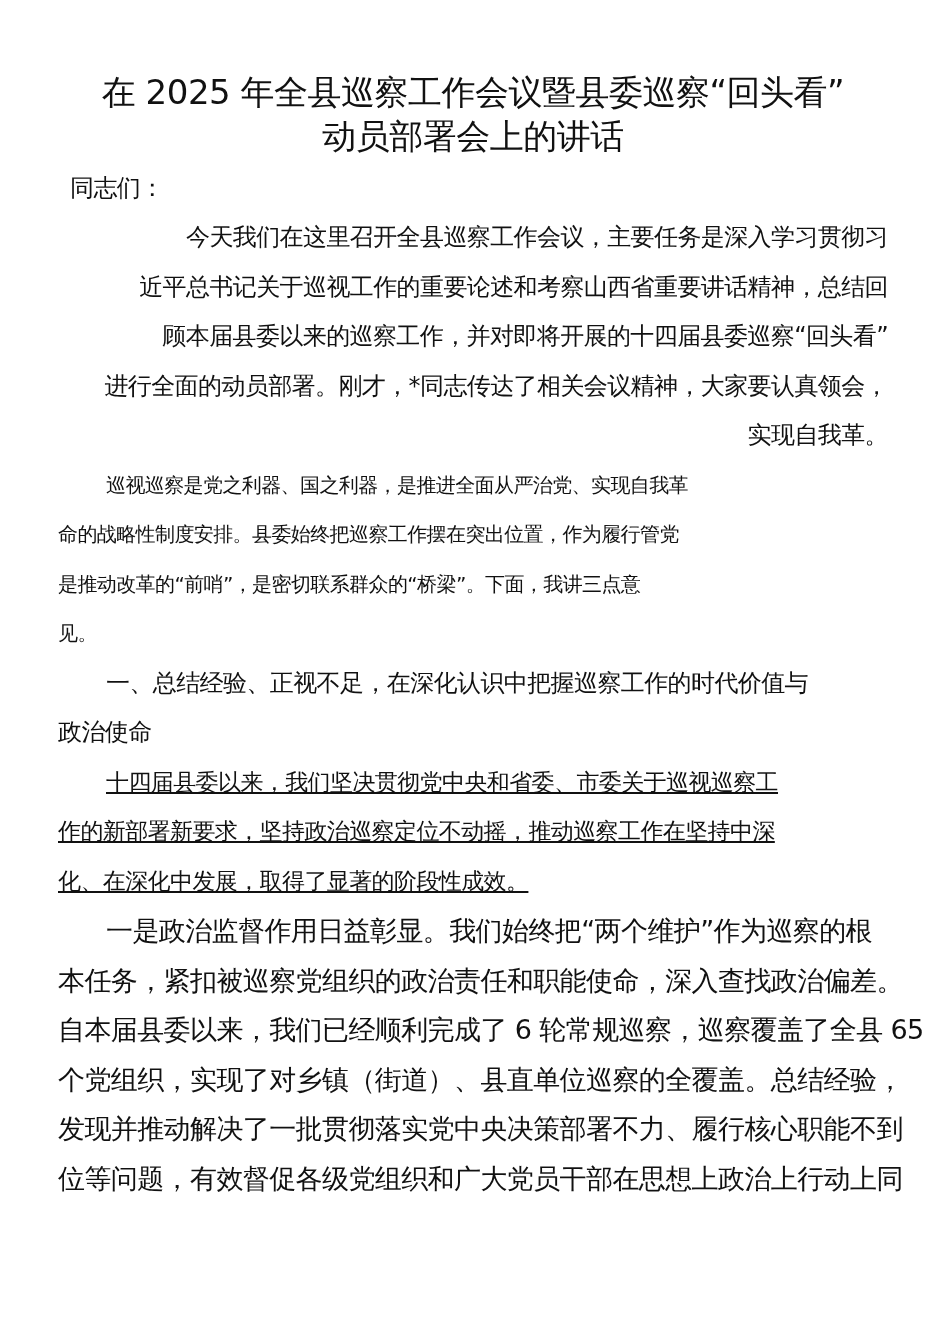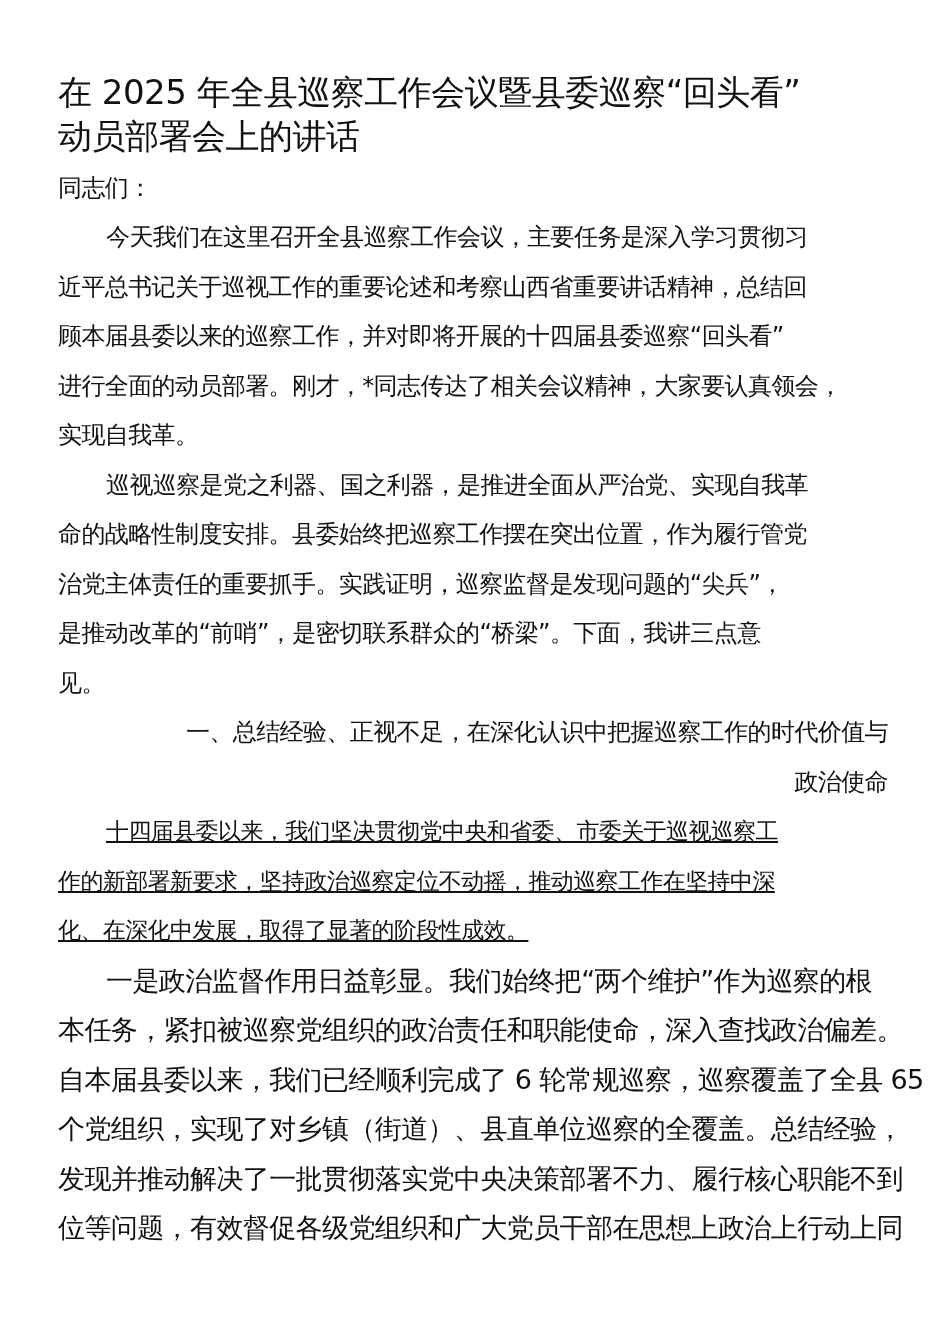--- a/index.html
+++ b/index.html
@@ -15,34 +15,35 @@
     font-family: "DejaVu Sans", "Liberation Sans", sans-serif;
     color: #111111;
   }
   .page {
     position: absolute;
     left: 58px;
     top: 70px;
     width: 830px;
   }
   .title {
+    text-align: center;
     font-size: 34px;
     line-height: 44px;
     margin: 0;
     font-weight: normal;
     letter-spacing: -0.5px;
   }
   .title-line {
     display: block;
     white-space: nowrap;
   }
   .salutation {
     font-size: 24px;
     line-height: 49px;
-    margin: 6px 0 0 0;
+    margin: 6px 0 0 12px;
     letter-spacing: -0.6px;
     white-space: nowrap;
   }
   .line {
     display: block;
     white-space: nowrap;
   }
   .line.first {
     padding-left: 48px;
   }
@@ -54,37 +55,36 @@
 <body>
 
 <div class="page">
   <h1 class="title">
     <span class="title-line">在 2025 年全县巡察工作会议暨县委巡察“回头看”</span>
     <span class="title-line">动员部署会上的讲话</span>
   </h1>
 
   <div class="salutation">同志们：</div>
 
-  <div class="para-lines" style="font-size:24px;line-height:49.5px;letter-spacing:-0.6px;">
+  <div class="para-lines" style="font-size:24px;line-height:49.5px;letter-spacing:-0.6px;text-align:right;">
     <span class="line first">今天我们在这里召开全县巡察工作会议，主要任务是深入学习贯彻习</span>
     <span class="line cont">近平总书记关于巡视工作的重要论述和考察山西省重要讲话精神，总结回</span>
     <span class="line cont">顾本届县委以来的巡察工作，并对即将开展的十四届县委巡察“回头看”</span>
     <span class="line cont">进行全面的动员部署。刚才，*同志传达了相关会议精神，大家要认真领会，</span>
     <span class="line cont">实现自我革。</span>
   </div>
 
-  <div class="para-lines" style="font-size:24px;line-height:49.5px;letter-spacing:-0.6px;">
+  <div class="para-lines" style="font-size:20px;line-height:49.5px;letter-spacing:-0.6px;">
     <span class="line first">巡视巡察是党之利器、国之利器，是推进全面从严治党、实现自我革</span>
     <span class="line cont">命的战略性制度安排。县委始终把巡察工作摆在突出位置，作为履行管党</span>
-    <span class="line cont">治党主体责任的重要抓手。实践证明，巡察监督是发现问题的“尖兵”，</span>
     <span class="line cont">是推动改革的“前哨”，是密切联系群众的“桥梁”。下面，我讲三点意</span>
     <span class="line cont">见。</span>
   </div>
 
-  <div class="para-lines" style="font-size:24px;line-height:49.5px;letter-spacing:-0.6px;text-align:right;">
+  <div class="para-lines" style="font-size:24px;line-height:49.5px;letter-spacing:-0.6px;">
     <span class="line first">一、总结经验、正视不足，在深化认识中把握巡察工作的时代价值与</span>
     <span class="line cont">政治使命</span>
   </div>
 
   <div class="para-lines" style="font-size:23px;line-height:49.5px;letter-spacing:-0.6px;text-decoration:underline;">
     <span class="line first">十四届县委以来，我们坚决贯彻党中央和省委、市委关于巡视巡察工</span>
     <span class="line cont">作的新部署新要求，坚持政治巡察定位不动摇，推动巡察工作在坚持中深</span>
     <span class="line cont">化、在深化中发展，取得了显著的阶段性成效。</span>
   </div>
 

